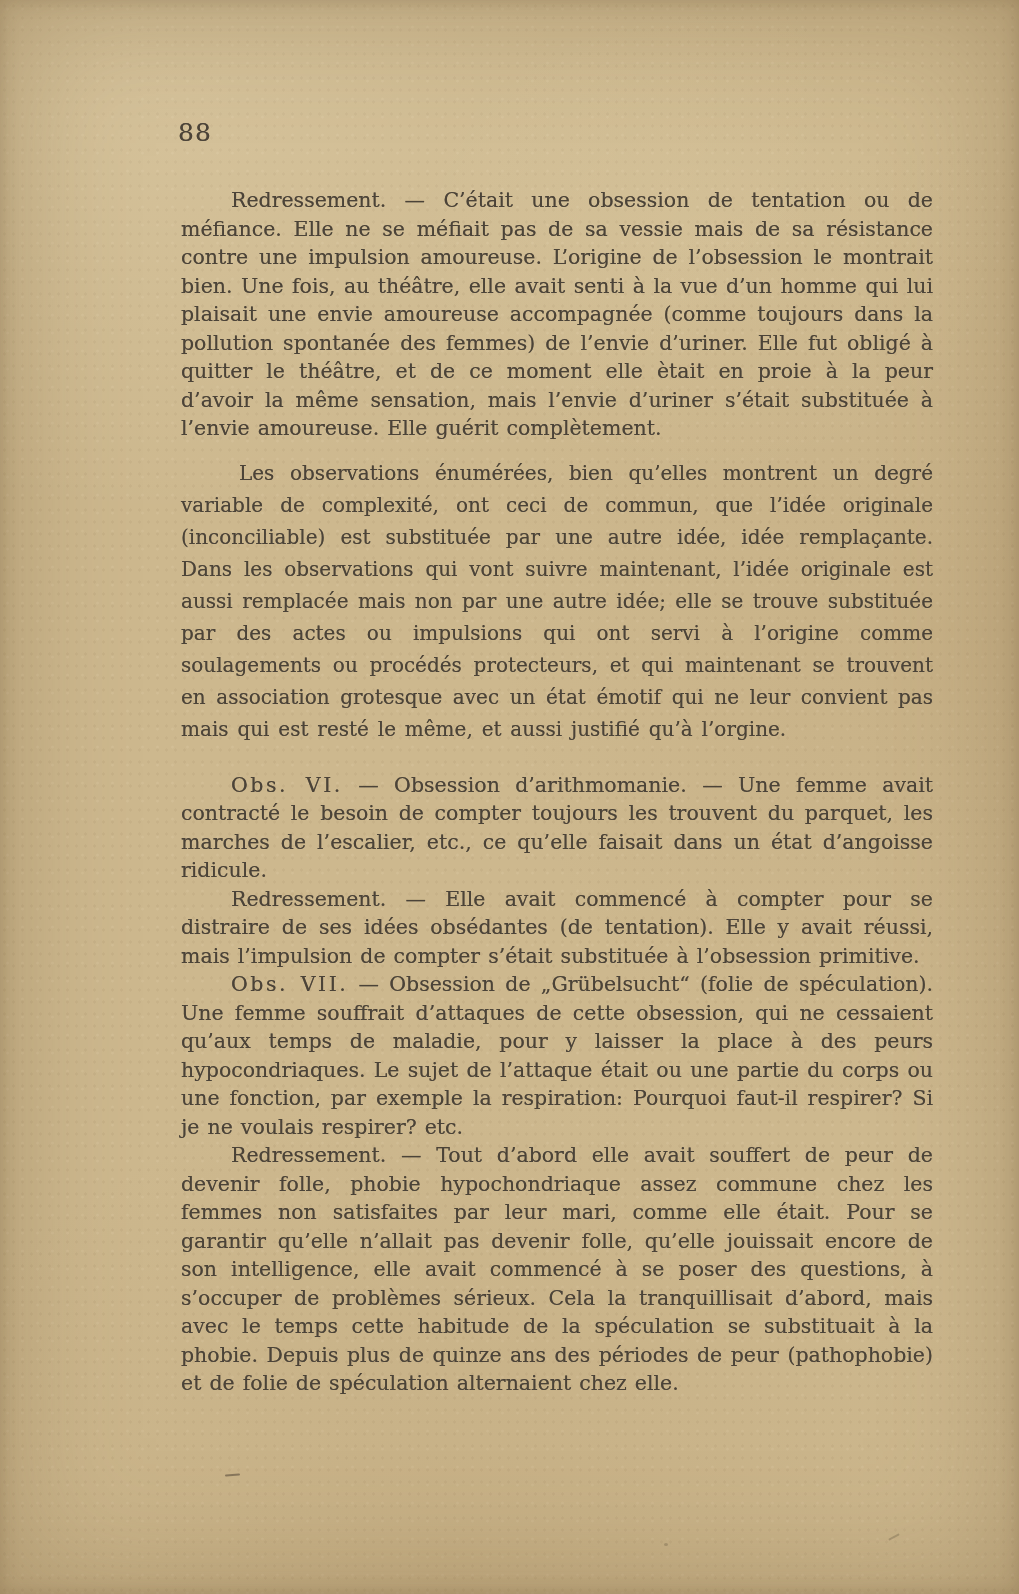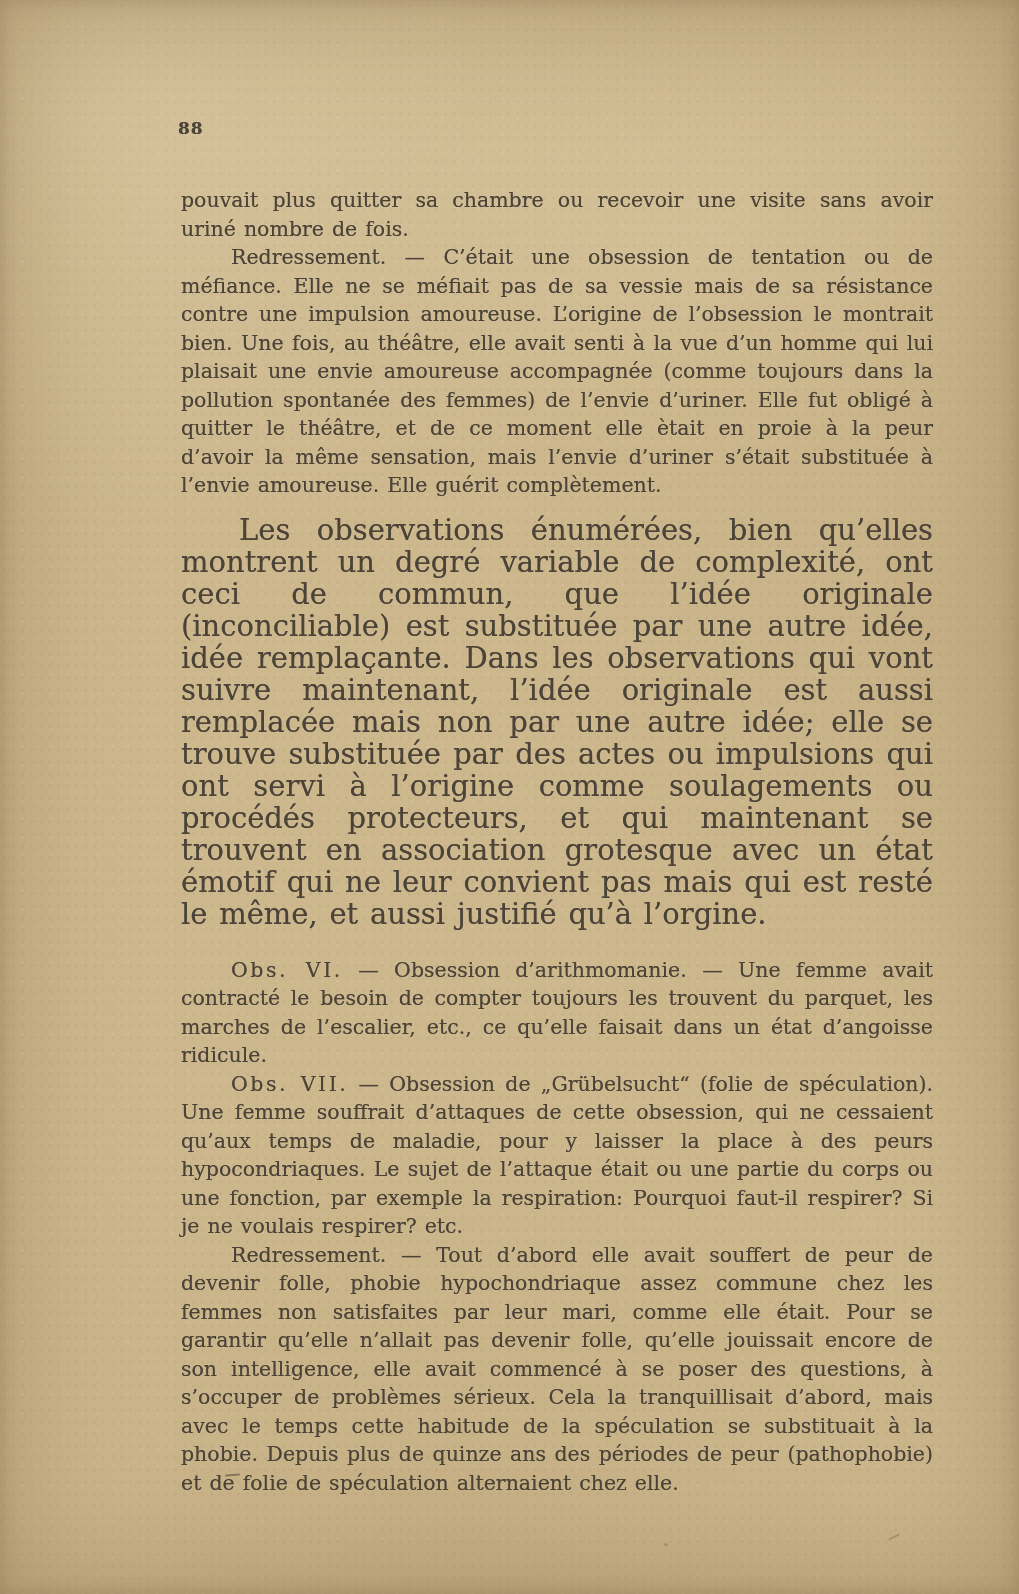--- a/index.html
+++ b/index.html
@@ -26,60 +26,59 @@
       radial-gradient(500px 400px at 70% 15%, rgba(255,244,210,0.10), rgba(255,244,210,0) 60%),
       radial-gradient(rgba(110,84,50,0.07) 1px, rgba(0,0,0,0) 1.4px),
       radial-gradient(rgba(255,246,220,0.09) 1px, rgba(0,0,0,0) 1.5px);
     background-size: 100% 100%, 100% 100%, 100% 100%, 100% 100%, 9px 12px, 15px 18px;
     box-shadow: inset 0 0 130px rgba(112,86,50,0.38), inset 0 0 18px rgba(100,75,42,0.25);
   }
   .page-number {
     position: absolute;
     left: 178px;
     top: 118px;
-    font-size: 17px;
+    font-size: 25px;
     letter-spacing: 1px;
     text-shadow: 0 0 0.6px rgba(75,67,56,0.65);
-    font-weight: bold;
   }
   .text-block {
     position: absolute;
     left: 181px;
     top: 186px;
     width: 752px;
     text-align: justify;
     text-shadow: 0 0 0.6px rgba(75,67,56,0.6);
   }
   .para { margin: 0; hyphens: auto; -webkit-hyphens: auto; word-spacing: 1.5px; }
   .para.body  { font-size: 20.5px; line-height: 28.5px; }
-  .para.large { font-size: 29px; line-height: 32px; margin: 14px 0 26px; word-spacing: 2.5px; }
+  .para.large { font-size: 20px; line-height: 32px; margin: 14px 0 26px; word-spacing: 2.5px; }
   .para.indent { text-indent: 50px; }
   .para.large.indent { text-indent: 58px; }
   .it { }
   .sp { letter-spacing: 2.5px; }
   .smudge {
     position: absolute;
     background: rgba(80,68,52,0.55);
     pointer-events: none;
   }
   .smudge-1 { left: 225px; top: 1474px; width: 15px; height: 2px; transform: rotate(-4deg); border-radius: 2px; }
   .smudge-2 { left: 888px; top: 1536px; width: 12px; height: 2px; transform: rotate(-28deg); border-radius: 2px; opacity: .5; }
   .smudge-3 { left: 664px; top: 1543px; width: 4px; height: 3px; border-radius: 50%; opacity: .5; }
 </style>
 </head>
 <body>
 
 <div class="page">
   <div class="page-number">88</div>
 
   <div class="text-block">
-      <p class="para body"><span>pouvait plus quitter sa chambre ou recevoir une visite sans avoir uriné nombre de fois.</span></p>
       <p class="para body indent"><span class="it">Redressement.</span><span> — C’était une obsession de </span><span class="it">tentation</span><span> ou de </span><span class="it">méfiance.</span><span> Elle ne se méfiait pas de sa vessie mais de sa résistance contre une impulsion amoureuse. L’origine de l’obsession le montrait bien. Une fois, au théâtre, elle avait senti à la vue d’un homme qui lui plaisait une envie amoureuse accompagnée (comme toujours dans la pollution spontanée des femmes) de l’envie d’uriner. Elle fut obligé à quitter le théâtre, et de ce moment elle ètait en proie à la peur d’avoir la même sensation, mais l’envie d’uriner s’était substituée à l’envie amoureuse. Elle guérit complètement.</span></p>
       <p class="para large indent"><span>Les observations énumérées, bien qu’elles montrent un degré variable de complexité, ont ceci de commun, que l’idée originale (inconciliable) est substituée par une autre idée, idée remplaçante. Dans les observations qui vont suivre maintenant, l’idée originale est aussi remplacée mais non par une autre idée; elle se trouve substituée par des actes ou impulsions qui ont servi à l’origine comme </span><span class="it">soulagements</span><span> ou </span><span class="it">procédés protecteurs,</span><span> et qui maintenant se trouvent en association grotesque avec un état émotif qui ne leur convient pas mais qui est resté le même, et aussi justifié qu’à l’orgine.</span></p>
       <p class="para body indent"><span class="sp">Obs. VI.</span><span> — </span><span class="it">Obsession d’arithmomanie.</span><span> — Une femme avait contracté le besoin de compter toujours les trouvent du parquet, les marches de l’escalier, etc., ce qu’elle faisait dans un état d’angoisse ridicule.</span></p>
+      <p class="para body indent"><span class="it">Redressement.</span><span> — Elle avait commencé à compter pour se distraire de ses idées obsédantes (de tentation). Elle y avait réussi, mais l’impulsion de compter s’était substituée à l’obsession primitive.</span></p>
       <p class="para body indent"><span class="sp">Obs. VII.</span><span> — Obsession de „Grübelsucht“ (folie de spéculation). Une femme souffrait d’attaques de cette obsession, qui ne cessaient qu’aux temps de maladie, pour y laisser la place à des peurs hypocondriaques. Le sujet de l’attaque était ou une partie du corps ou une fonction, par exemple la respiration: Pourquoi faut-il respirer? Si je ne voulais respirer? etc.</span></p>
       <p class="para body indent"><span class="it">Redressement.</span><span> — Tout d’abord elle avait souffert de peur de devenir folle, phobie hypochondriaque assez commune chez les femmes non satisfaites par leur mari, comme elle était. Pour se </span><span class="it">garantir qu’elle n’allait pas devenir folle,</span><span> qu’elle jouissait encore de son intelligence, elle avait commencé à se poser des questions, à s’occuper de problèmes sérieux. Cela la tranquillisait d’abord, mais avec le temps cette habitude de la spéculation se substituait à la phobie. Depuis plus de quinze ans des périodes de peur (pathophobie) et de folie de spéculation alternaient chez elle.</span></p>
     </div>
 
   <div class="smudge smudge-1"></div>
   <div class="smudge smudge-2"></div>
   <div class="smudge smudge-3"></div>
 </div>
 
 </body></html>

